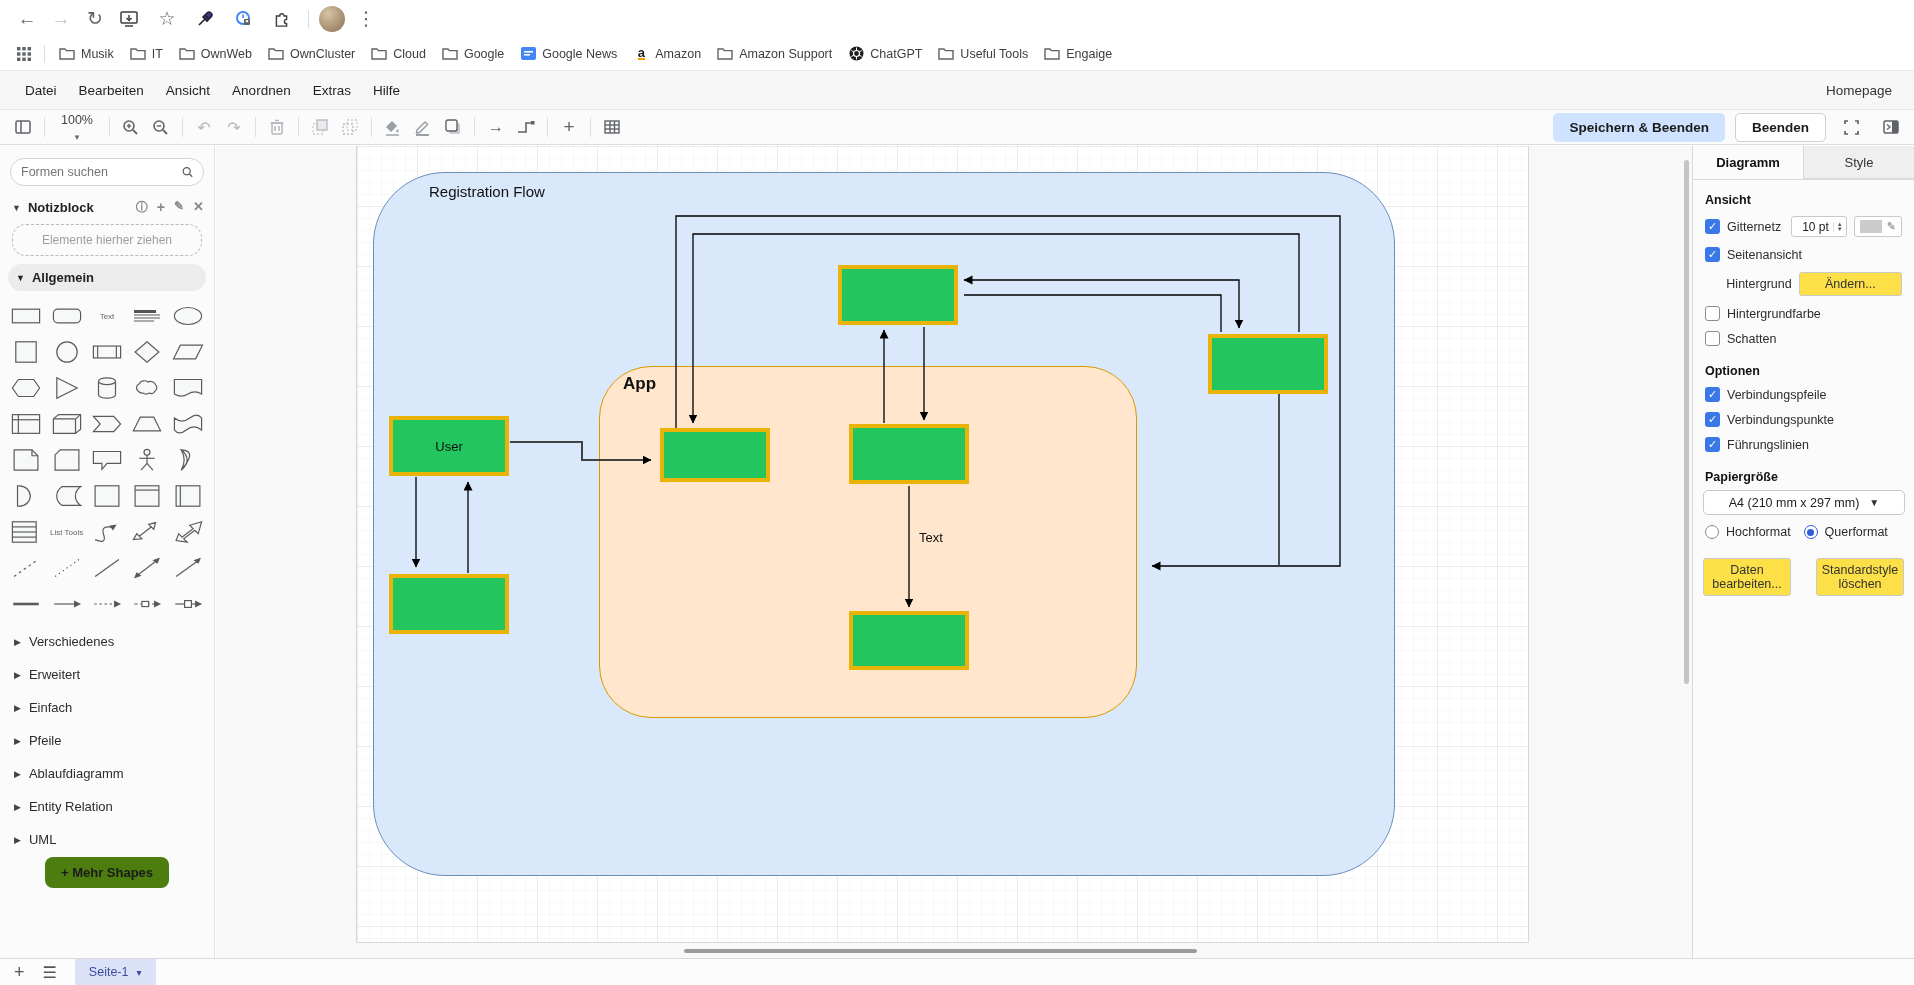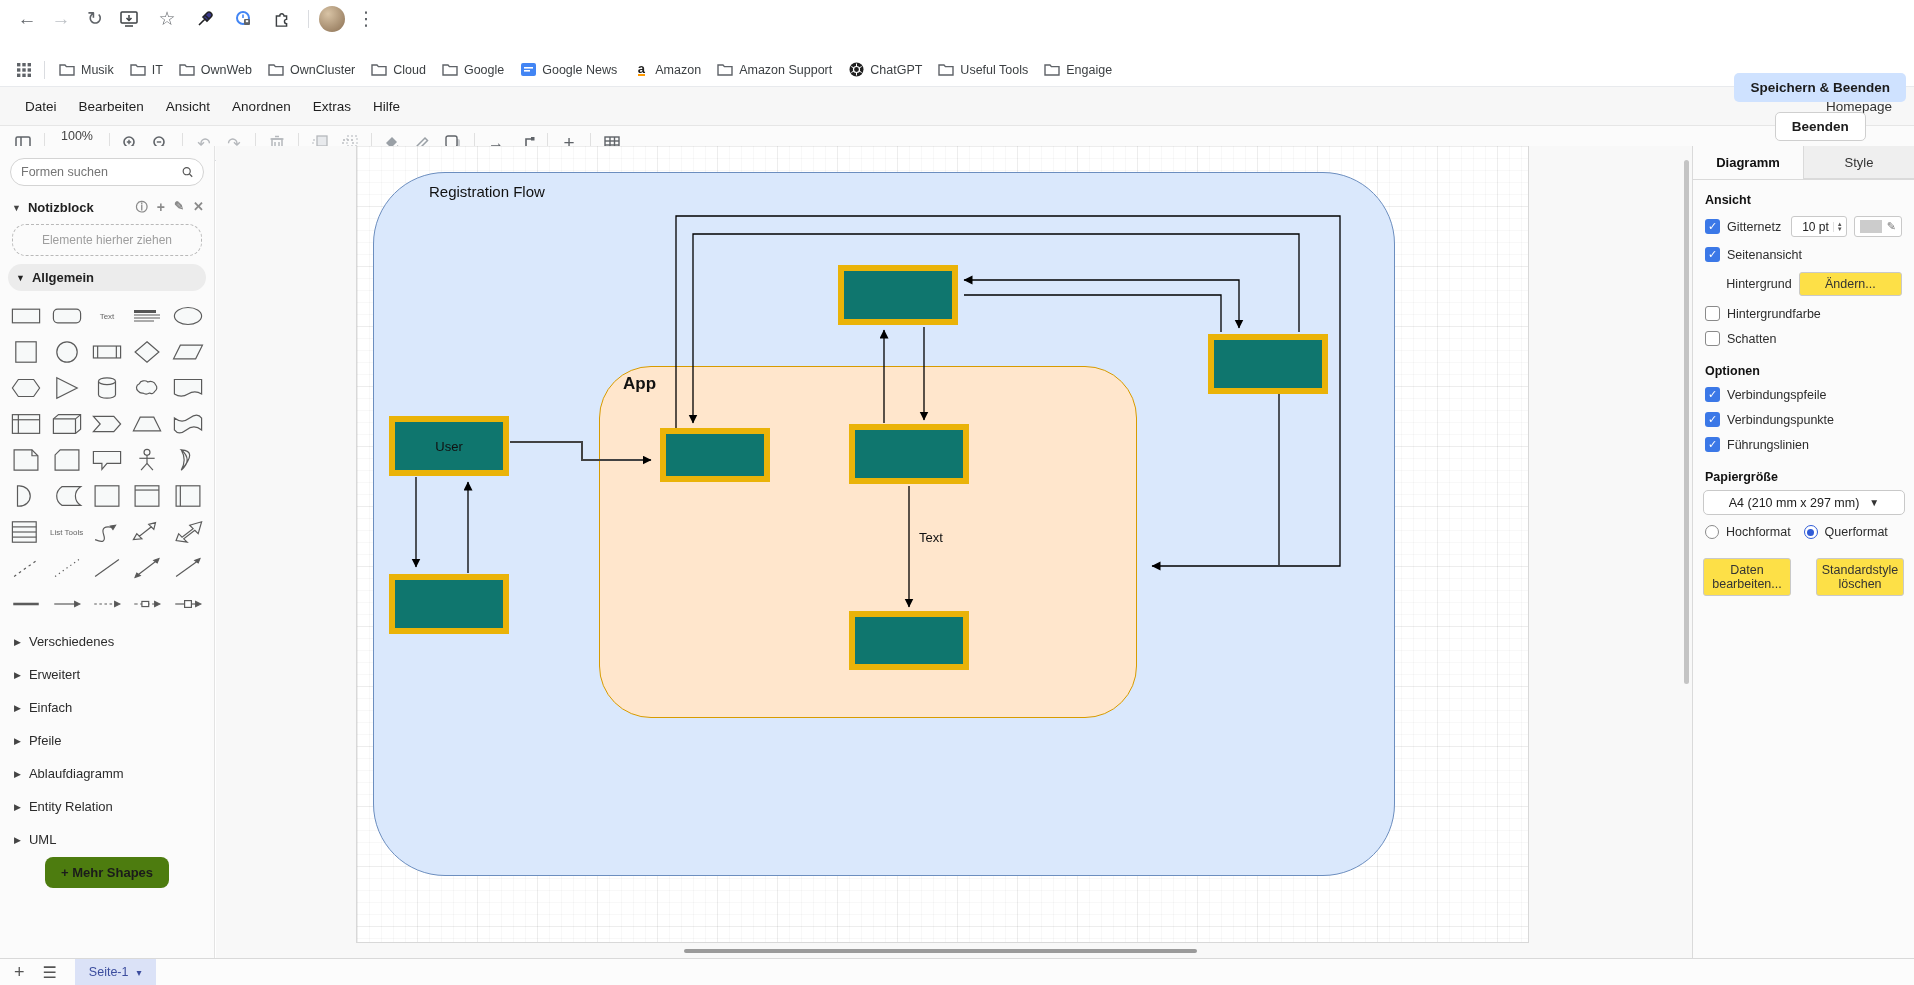--- a/index.html
+++ b/index.html
@@ -7,34 +7,34 @@
   
   #chrome-top { position:relative; height:37px; background:#fff; display:flex; align-items:center; padding:0 10px; }
   .nav-ic { width:34px; height:30px; display:flex; align-items:center; justify-content:center; font-size:19px; color:#5f6368; border-radius:50%; }
   .nav-ic.disabled { color:#bdc1c6; }
   #url-pill { flex:1; height:30px; background:#eef1f5; border-radius:16px; margin:0 8px; display:flex; align-items:center; padding:0 14px; max-width:1480px; }
   #url-text { font-size:14px; color:#202124; margin-left:10px; }
   .chrome-right { display:flex; align-items:center; gap:4px; }
   .avatar { width:26px; height:26px; border-radius:50%; background:radial-gradient(circle at 35% 30%, #d8c3a5, #8a6f52); }
   .vsep { width:1px; height:18px; background:#dadce0; margin:0 6px; }
   
-  #bookmarks-bar { position:relative; height:34px; background:#fff; display:flex; align-items:center; padding:0 10px; border-bottom:1px solid #e8eaed;margin-top:16px; }
+  #bookmarks-bar { position:relative; height:34px; background:#fff; display:flex; align-items:center; padding:0 10px; border-bottom:1px solid #e8eaed; }
   .bm { display:flex; align-items:center; gap:6px; font-size:12.5px; color:#3c4043; padding:4px 8px; border-radius:6px; }
   .fav { width:16px; height:16px; display:flex; align-items:center; justify-content:center; font-size:11px; }
   
   #menubar { position:relative; height:39px; background:#f7f7f7; display:flex; align-items:center; padding:0 14px; border-bottom:1px solid #e6e6e6; }
   .menu-item { font-size:13.5px; color:#1f1f1f; padding:6px 11px; }
   #homepage-link { margin-left:auto; font-size:13.5px; color:#333; padding-right:8px; }
   
   #toolbar { position:relative; height:35px; background:#fbfbfb; display:flex; align-items:center; padding:0 8px; border-bottom:1px solid #dadce0; }
   .tb { min-width:30px; height:26px; display:flex; align-items:center; justify-content:center; font-size:16px; color:#5f6368; border-radius:4px; }
   .tb.gray { color:#b5b8bc; }
   .tb-sep { width:1px; height:20px; background:#e0e0e0; margin:0 6px; }
   #zoom-select { font-size:12.5px; color:#444; display:flex; align-items:center; gap:5px; padding:0 10px;flex-direction:column; }
-  .tb-right { margin-left:auto; display:flex; align-items:center; gap:10px;flex-direction:column; }
+  .tb-right { margin-left:auto; display:flex; align-items:center; gap:10px; }
   #save-exit-btn { background:#cfe2ff; color:#1b1b1b; font-weight:bold; font-size:13.5px; border:none; border-radius:5px; padding:7px 16px; }
   #exit-btn { background:#fff; color:#1b1b1b; font-weight:bold; font-size:13.5px; border:1px solid #cfcfcf; border-radius:5px; padding:6px 16px; }
   
   #sidebar { position:absolute; left:0; top:146px; width:215px; bottom:27px; background:#fbfbfb; border-right:1px solid #e3e3e3; overflow:hidden; }
   #shape-search { margin:12px 10px 4px 10px; height:28px; border:1px solid #d4d4d4; border-radius:15px; background:#fff; display:flex; align-items:center; padding:0 10px; }
   #shape-search input { border:none; outline:none; flex:1; font-size:12.5px; color:#333; background:transparent; font-family:inherit; }
   .side-head { display:flex; align-items:center; font-size:13px; font-weight:bold; color:#222; padding:9px 10px 6px 12px; }
   .side-head .car { font-size:9px; margin-right:7px; color:#444; }
   .nb-icons { margin-left:auto; display:flex; gap:9px; color:#8a8a8a; font-size:12px; }
   #dropzone { margin:2px 12px 8px 12px; border:1.5px dashed #b9b9b9; border-radius:14px; color:#9e9e9e; font-size:12px; text-align:center; padding:8px 4px; }
@@ -53,21 +53,21 @@
       linear-gradient(rgba(0,0,0,.028) 1px, transparent 1px),
       linear-gradient(90deg, rgba(0,0,0,.028) 1px, transparent 1px),
       linear-gradient(rgba(0,0,0,.045) 1px, transparent 1px),
       linear-gradient(90deg, rgba(0,0,0,.045) 1px, transparent 1px);
     background-size:12px 12px,12px 12px,60px 60px,60px 60px; }
   .container-shape { position:absolute; }
   #blue-container { left:157px; top:26px; width:1022px; height:704px; background:#dae8fc; border:1px solid #6c8ebf; border-radius:72px; }
   #app-container { left:383px; top:220px; width:538px; height:352px; background:#ffe6cc; border:1px solid #d79b00; border-radius:52px; }
   #notes-box { left:224px; top:609px; width:788px; height:98px; background:#d5e8d4; border:1px solid #82b366; border-radius:10px; padding:8px 12px; font-size:13px; color:#111; }
   .diagram-label { position:absolute; color:#111; }
-  .node { position:absolute; background:#0f766e; border:6px solid #eab308; display:flex; align-items:center; justify-content:center; font-size:13px; color:#111; }
+  .node { position:absolute; background:#22c55e; border:4px solid #eab308; display:flex; align-items:center; justify-content:center; font-size:13px; color:#111; }
   #connector-svg { position:absolute; left:0; top:0; }
   #v-scroll { position:absolute; right:3px; top:14px; width:5px; height:524px; background:#c4c4c4; border-radius:3px; }
   #h-scroll { position:absolute; left:468px; bottom:5px; width:513px; height:4px; background:#9a9a9a; border-radius:2px; }
   
   #format-panel { position:absolute; right:0; top:146px; width:222px; bottom:0; background:#fbfbfb; border-left:1px solid #dadada; font-size:12.5px; color:#2c2c2c; }
   #fp-tabs { display:flex; height:34px; border-bottom:1px solid #dadada; }
   .fp-tab { flex:1; display:flex; align-items:center; justify-content:center; font-size:13px; }
   .fp-tab.active { background:#fbfbfb; font-weight:bold; color:#111; }
   .fp-tab.inactive { background:#efefef; border-left:1px solid #dadada; border-bottom:1px solid #dadada; color:#333; }
   .fp-section-title { font-weight:bold; color:#111; padding:13px 12px 4px 12px; font-size:12.5px; }

